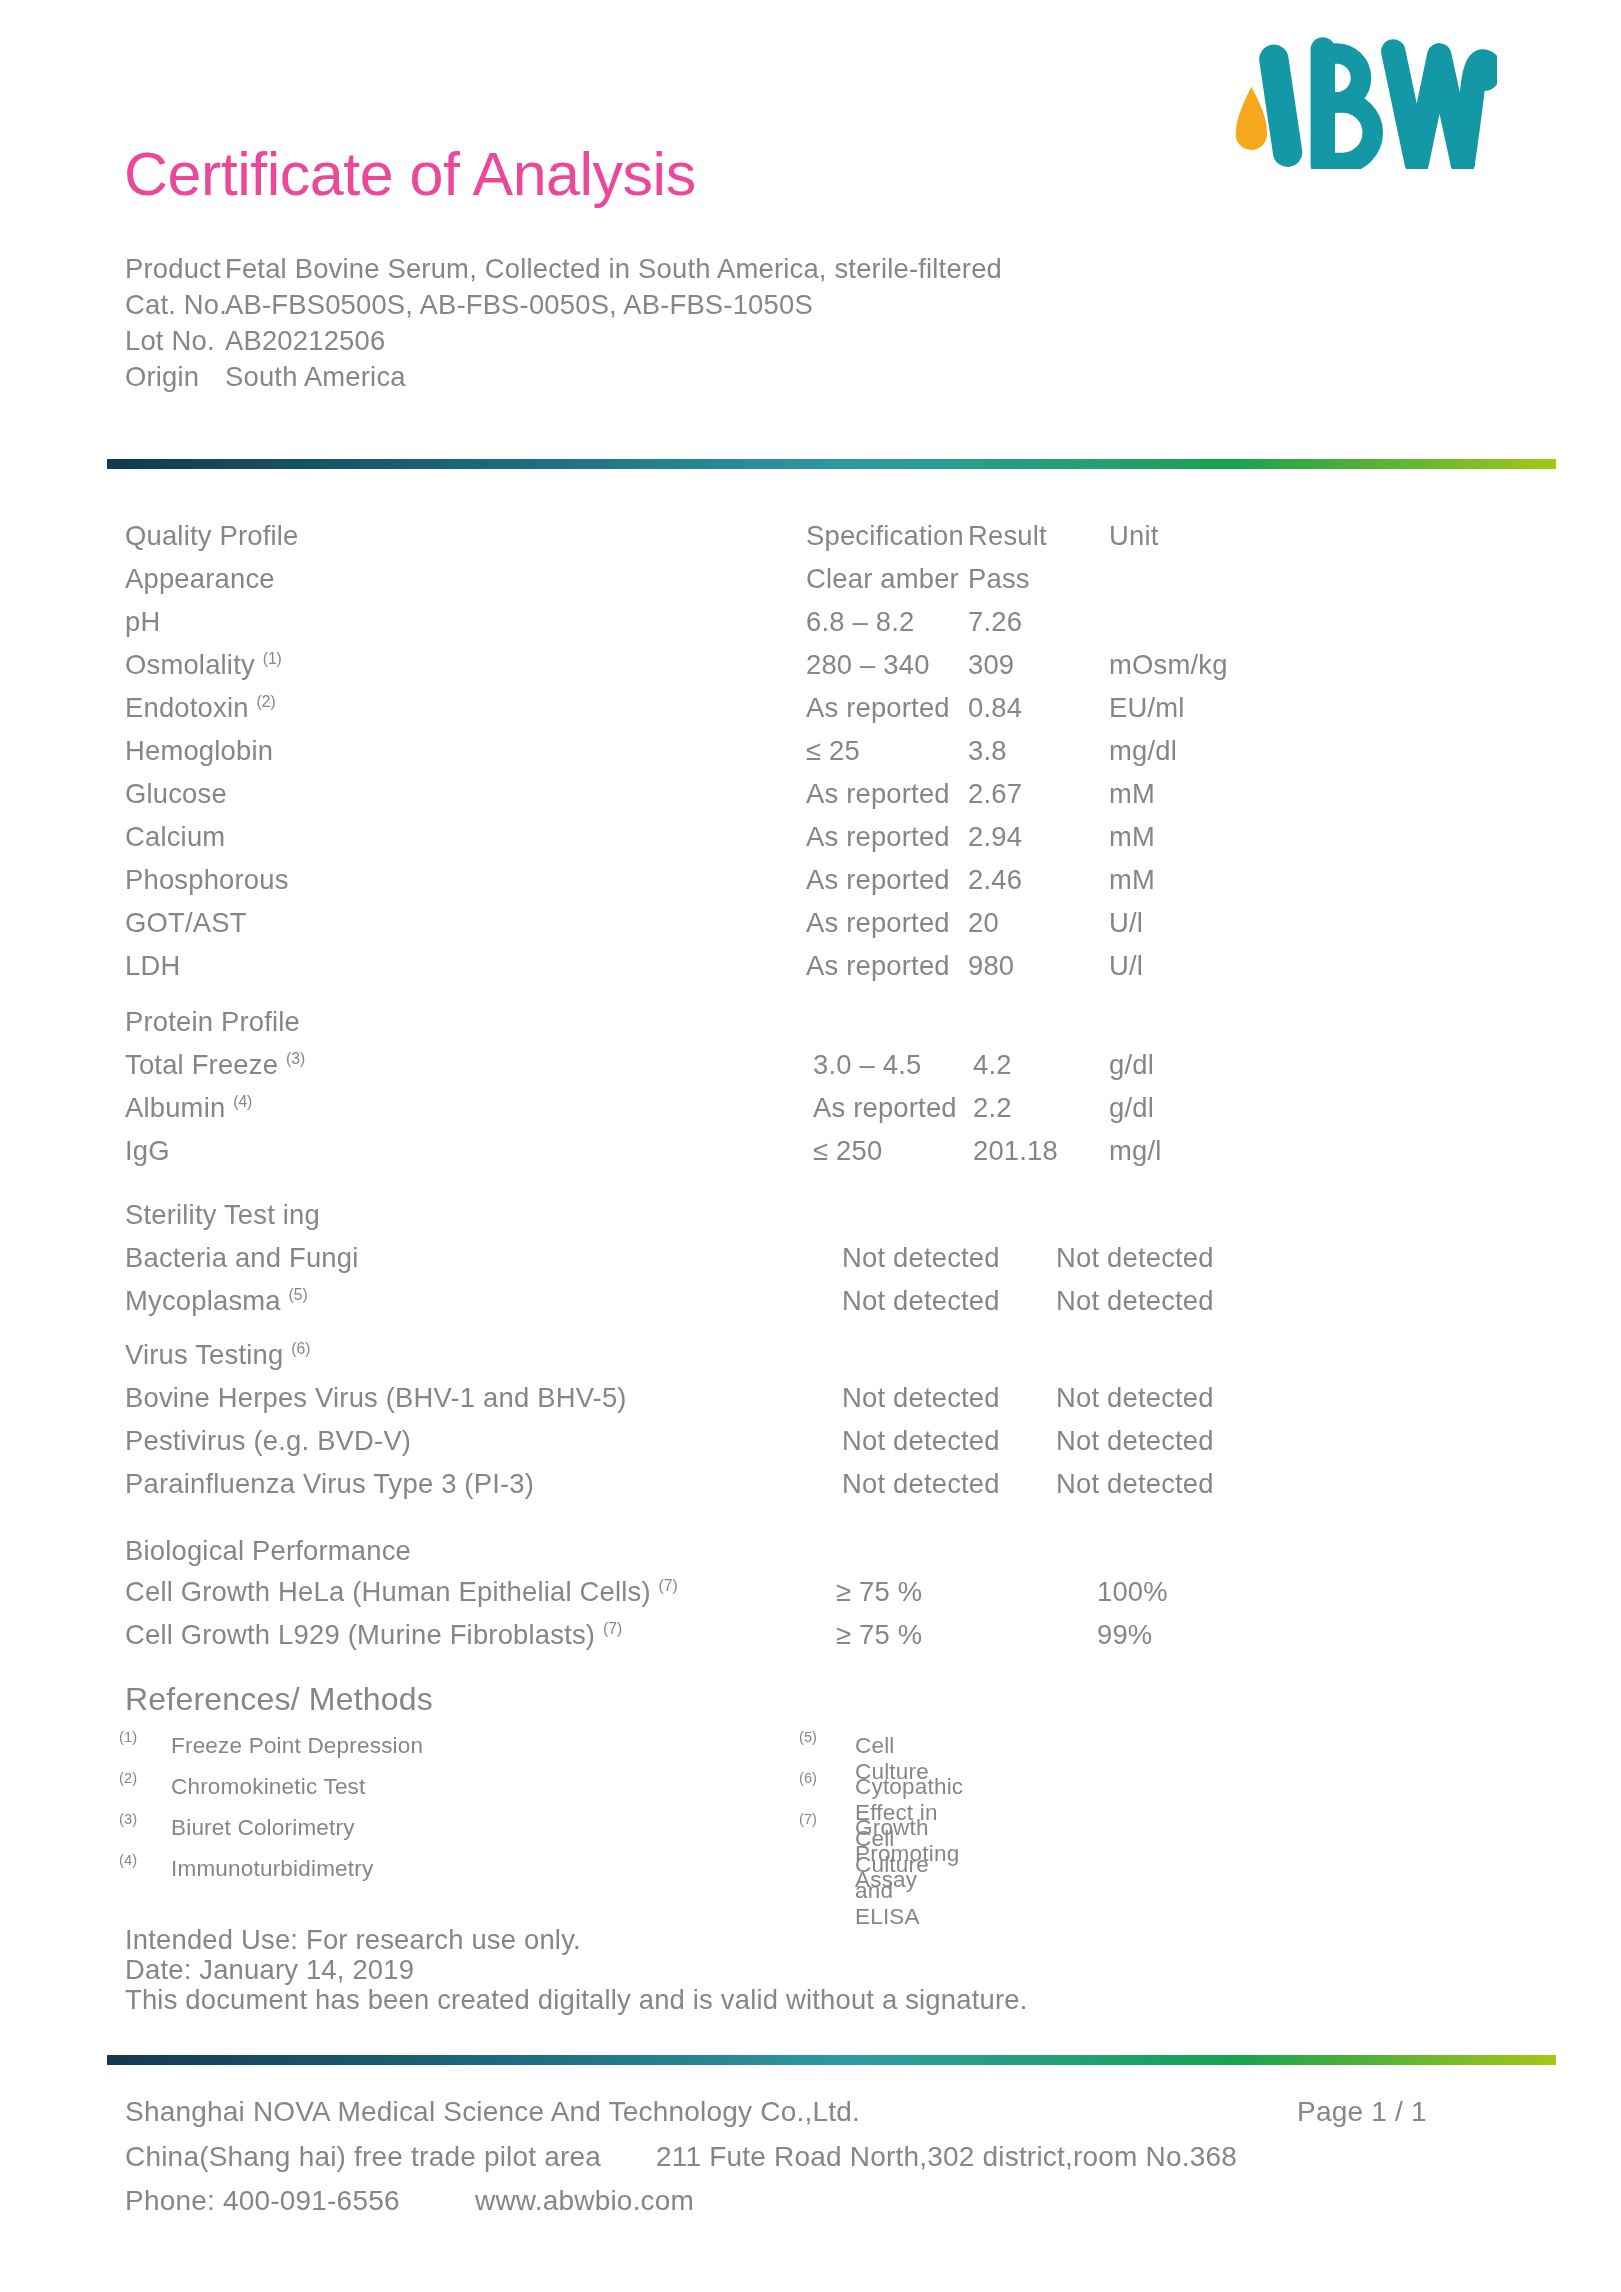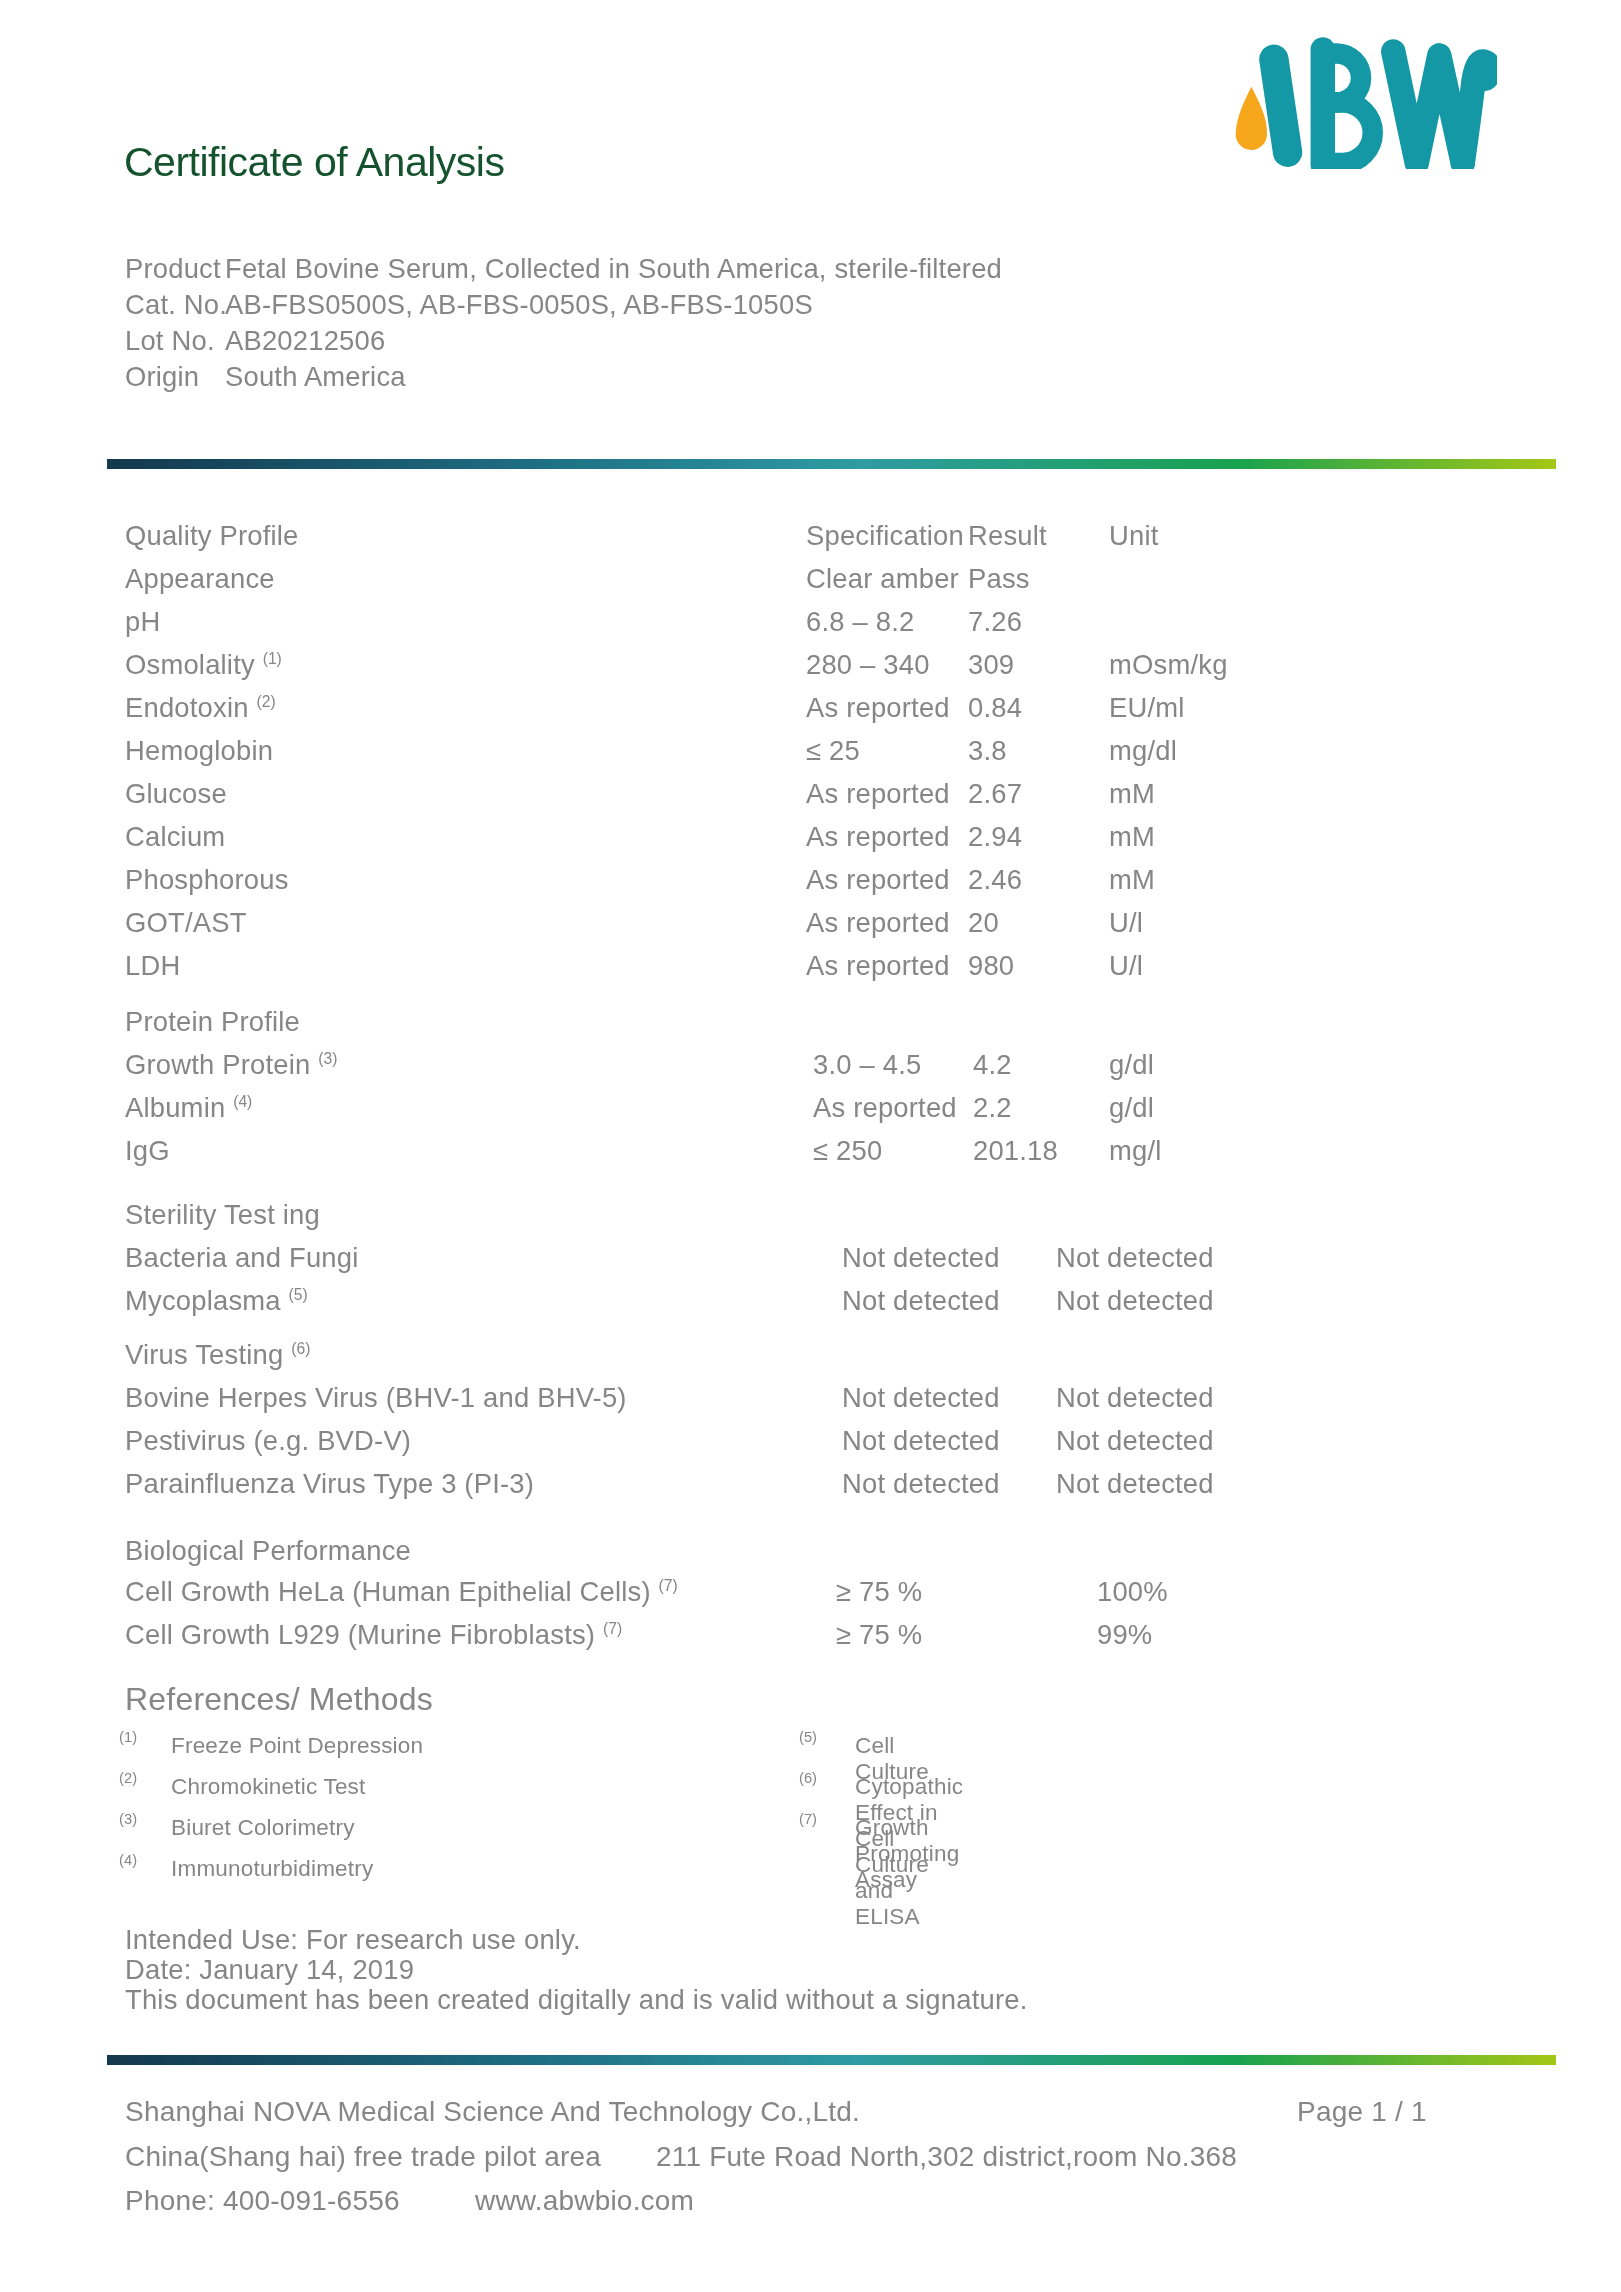--- a/index.html
+++ b/index.html
@@ -2,21 +2,21 @@
 <html><head>
 <meta charset="utf-8">
 <style>
   html,body{margin:0;padding:0;background:#fff;}
   .page{
     position:relative;width:1621px;height:2293px;background:#ffffff;
     font-family:"Liberation Sans",sans-serif;color:#868686;font-size:27.4px;
     letter-spacing:0.2px;overflow:hidden;
   }
   .title{
-    position:absolute;left:124px;top:139px;font-size:41px;color:#14532d;
+    position:absolute;left:124px;top:139px;font-size:61px;color:#ec4899;
     letter-spacing:-0.5px;white-space:nowrap;
   }
   .bar{
     position:absolute;left:107px;width:1449px;height:9.8px;
     background:linear-gradient(90deg,#14384e 0%,#1e6f83 30%,#2f9ba3 52%,#19a24f 78%,#a5c716 100%);
   }
   .bar.top{top:459px}
   .bar.bottom{top:2055px}
   .sec{position:absolute;left:125px;width:1451px;}
   .row{position:relative;height:43px;}
@@ -159,21 +159,21 @@
       <span class="c q2">980</span>
       <span class="c q3">U/l</span>
     </div>
   </div>
 
   <div class="sec" style="top:1006px">
     <div class="row" style="height:43px">
       <span class="c">Protein Profile</span>
     </div>
     <div class="row">
-      <span class="c"><span>Growth Protein</span> <sup>(3)</sup></span>
+      <span class="c"><span>Total Freeze</span> <sup>(3)</sup></span>
       <span class="c p1">3.0 – 4.5</span>
       <span class="c p2">4.2</span>
       <span class="c p3">g/dl</span>
     </div>
     <div class="row">
       <span class="c"><span>Albumin</span> <sup>(4)</sup></span>
       <span class="c p1">As reported</span>
       <span class="c p2">2.2</span>
       <span class="c p3">g/dl</span>
     </div>

